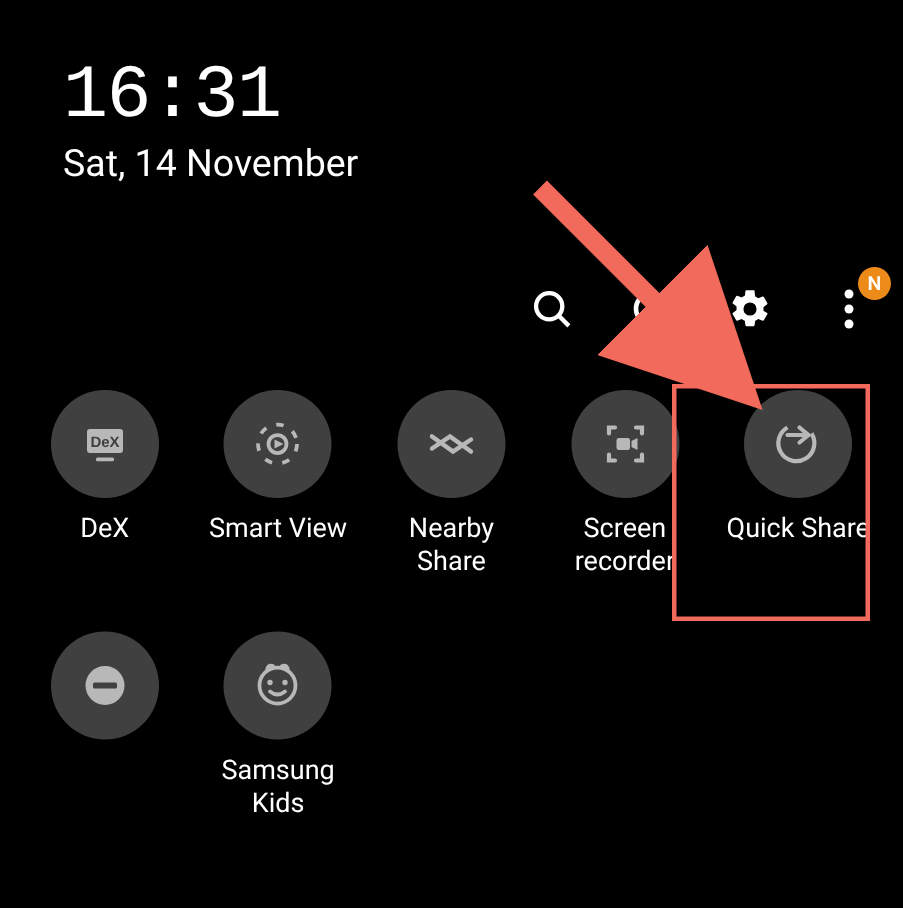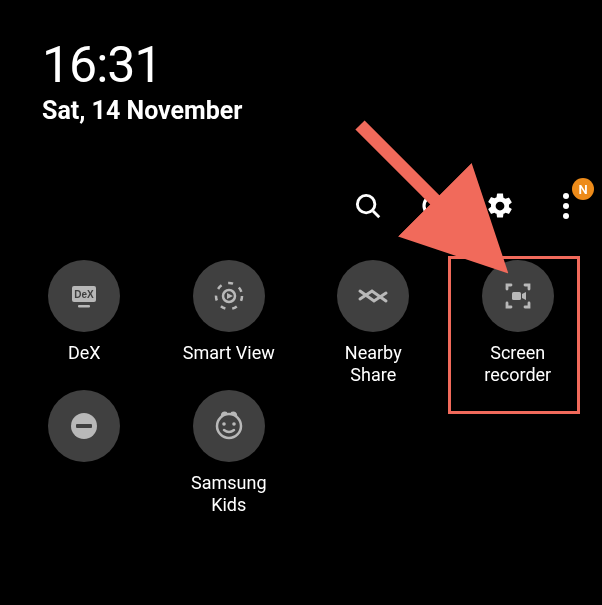--- a/index.html
+++ b/index.html
@@ -12,24 +12,25 @@
       overflow: hidden;
       position: relative;
     }
     .header {
       padding: 36px 0 0 42px;
     }
     .time {
       font-size: 50px;
       font-weight: 400;
       letter-spacing: -1px;
+      font-family: Liberation Mono, monospace;
     }
     .date {
       font-size: 25px;
-      font-weight: 700;
+      font-weight: 400;
       margin-top: 2px;
     }
     .toolbar {
       position: absolute;
       top: 188px;
       right: 18px;
       display: flex;
       align-items: center;
       gap: 30px;
     }
@@ -56,23 +57,23 @@
       display: flex;
       align-items: center;
       justify-content: center;
     }
     .grid {
       position: absolute;
       top: 260px;
       left: 0;
       right: 0;
       display: grid;
-      grid-template-columns: repeat(4, 1fr);
+      grid-template-columns: repeat(5, 1fr);
       padding: 0 12px;
-      row-gap: 5px;
+      row-gap: 36px;
     }
     .tile {
       display: flex;
       flex-direction: column;
       align-items: center;
       cursor: pointer;
     }
     .tile-icon {
       width: 72px;
       height: 72px;
@@ -186,20 +187,30 @@
         <path d="M32 28 L32 32 L28 32"></path>
         <path d="M14 32 L10 32 L10 28"></path>
         <rect x="15" y="17" width="9" height="8" rx="1.5" fill="#b8b8b8" stroke="none"></rect>
         <polygon points="25,19 29,17 29,25 25,23" fill="#b8b8b8" stroke="none"></polygon>
       </svg>
     </div>
     <div class="tile-label">Screen
 recorder</div>
   </div>
 
+  <div class="tile">
+    <div class="tile-icon">
+      <svg width="42" height="42" viewBox="0 0 42 42" fill="none" stroke="#b8b8b8" stroke-width="2.8">
+        <path d="M30 14 A12 12 0 1 1 14 10"></path>
+        <polyline points="22,10 28,15 22,20" fill="none" stroke-linecap="round" stroke-linejoin="round"></polyline>
+        <line x1="14" y1="15" x2="28" y2="15" stroke-linecap="round"></line>
+      </svg>
+    </div>
+    <div class="tile-label">Quick Share</div>
+  </div>
 
   <div class="tile">
     <div class="tile-icon">
       <svg width="42" height="42" viewBox="0 0 42 42">
         <circle cx="21" cy="21" r="13" fill="#b8b8b8"></circle>
         <rect x="13" y="19" width="16" height="4" rx="1" fill="#404040"></rect>
       </svg>
     </div>
   </div>
 

